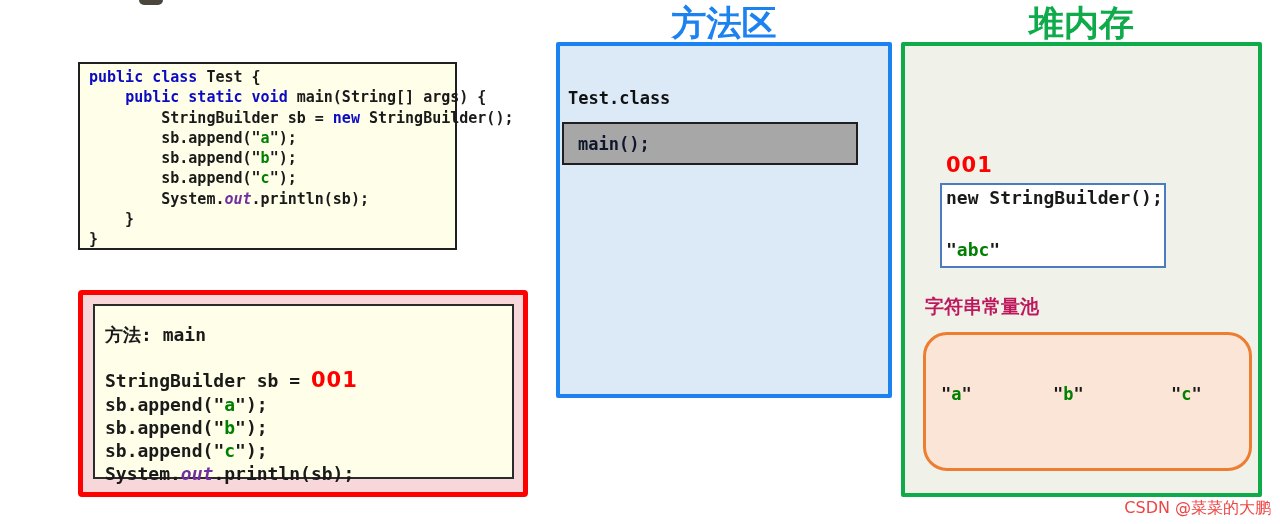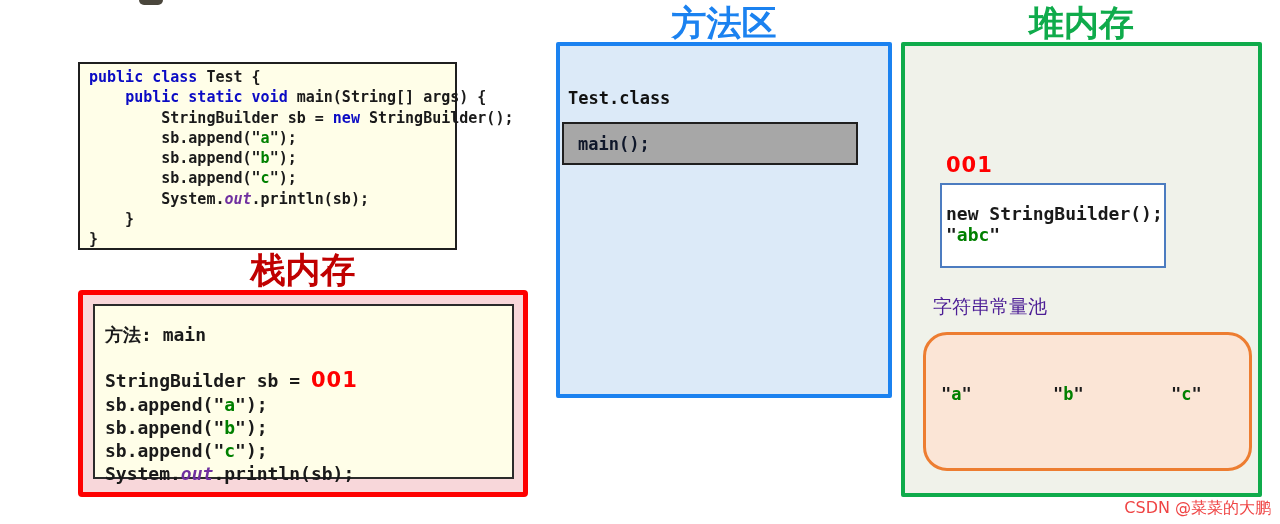--- a/index.html
+++ b/index.html
@@ -44,24 +44,24 @@
   
   .heap-title { position:absolute; left:901px; top:0px; width:361px; text-align:center;
     font-family:"DejaVu Sans", sans-serif; font-weight:bold; font-size:35px; color:#0FAB4B; }
   .heap-box { position:absolute; left:901px; top:42px; width:361px; height:455px;
     background:#F0F2EA; border:4px solid #0FAB4B; border-radius:2px; }
   .addr { position:absolute; left:41px; top:107px;
     font-family:"DejaVu Sans", sans-serif; font-weight:bold; font-size:21px;
     color:#FF0000; letter-spacing:1px; }
   .obj-box { position:absolute; left:35px; top:137px; width:226px; height:85px;
     background:#ffffff; border:2px solid #4C7CC0; padding:2px 0 6px 4px;
-    display:flex; flex-direction:column; justify-content:center;
+    display:flex; flex-direction:column; justify-content:space-between;
     font:bold 18px "DejaVu Sans Mono", monospace; color:#1a1a1a; }
-  .pool-title { position:absolute; left:28px; top:248px;
-    font-family:"DejaVu Sans", sans-serif; font-weight:normal; font-size:19px; color:#4c1d95; }
+  .pool-title { position:absolute; left:20px; top:248px;
+    font-family:"DejaVu Sans", sans-serif; font-weight:bold; font-size:19px; color:#be185d; }
   .pool-box { position:absolute; left:18px; top:286px; width:329px; height:139px;
     background:#FBE5D6; border:3px solid #ED7D31; border-radius:24px; }
   .pool-item { position:absolute; top:49px;
     font:bold 17px "DejaVu Sans Mono", monospace; color:#1a1a1a; }
   .pool-item.p0 { left:15px; } .pool-item.p1 { left:127px; } .pool-item.p2 { left:245px; }
 
   
   .watermark { position:absolute; right:9px; top:498px;
     font-family:"DejaVu Sans", sans-serif; font-size:16px; color:#ef4444; }
 
@@ -77,21 +77,20 @@
 <body>
 
 <div class="canvas">
 
   <div class="artifact"></div>
 
   <div class="code-box">
     <pre><div><span class="kw">public</span><span> </span><span class="kw">class</span><span> Test {</span></div><div><span>    </span><span class="kw">public</span><span> </span><span class="kw">static</span><span> </span><span class="kw">void</span><span> main(String[] args) {</span></div><div><span>        StringBuilder sb = </span><span class="kw">new</span><span> StringBuilder();</span></div><div><span>        sb.append(</span><span class="q">"</span><span class="str">a</span><span class="q">"</span><span>);</span></div><div><span>        sb.append(</span><span class="q">"</span><span class="str">b</span><span class="q">"</span><span>);</span></div><div><span>        sb.append(</span><span class="q">"</span><span class="str">c</span><span class="q">"</span><span>);</span></div><div><span>        System.</span><span class="out">out</span><span>.println(sb);</span></div><div><span>    }</span></div><div><span>}</span></div></pre>
   </div>
 
-  <div class="stack-title">栈内存</div>
   <div class="stack-box">
     <div class="stack-inner">
       <pre><div><span>方法: main</span></div><div>&nbsp;</div><div><span>StringBuilder sb = </span><span class="ref">001</span></div><div><span>sb.append(</span><span class="q">"</span><span class="str">a</span><span class="q">"</span><span>);</span></div><div><span>sb.append(</span><span class="q">"</span><span class="str">b</span><span class="q">"</span><span>);</span></div><div><span>sb.append(</span><span class="q">"</span><span class="str">c</span><span class="q">"</span><span>);</span></div><div><span>System.</span><span class="out">out</span><span>.println(sb);</span></div></pre>
     </div>
   </div>
 
   <div class="method-title">方法区</div>
   <div class="method-box">
     <div class="class-file">Test.class</div>
     <div class="main-box">

